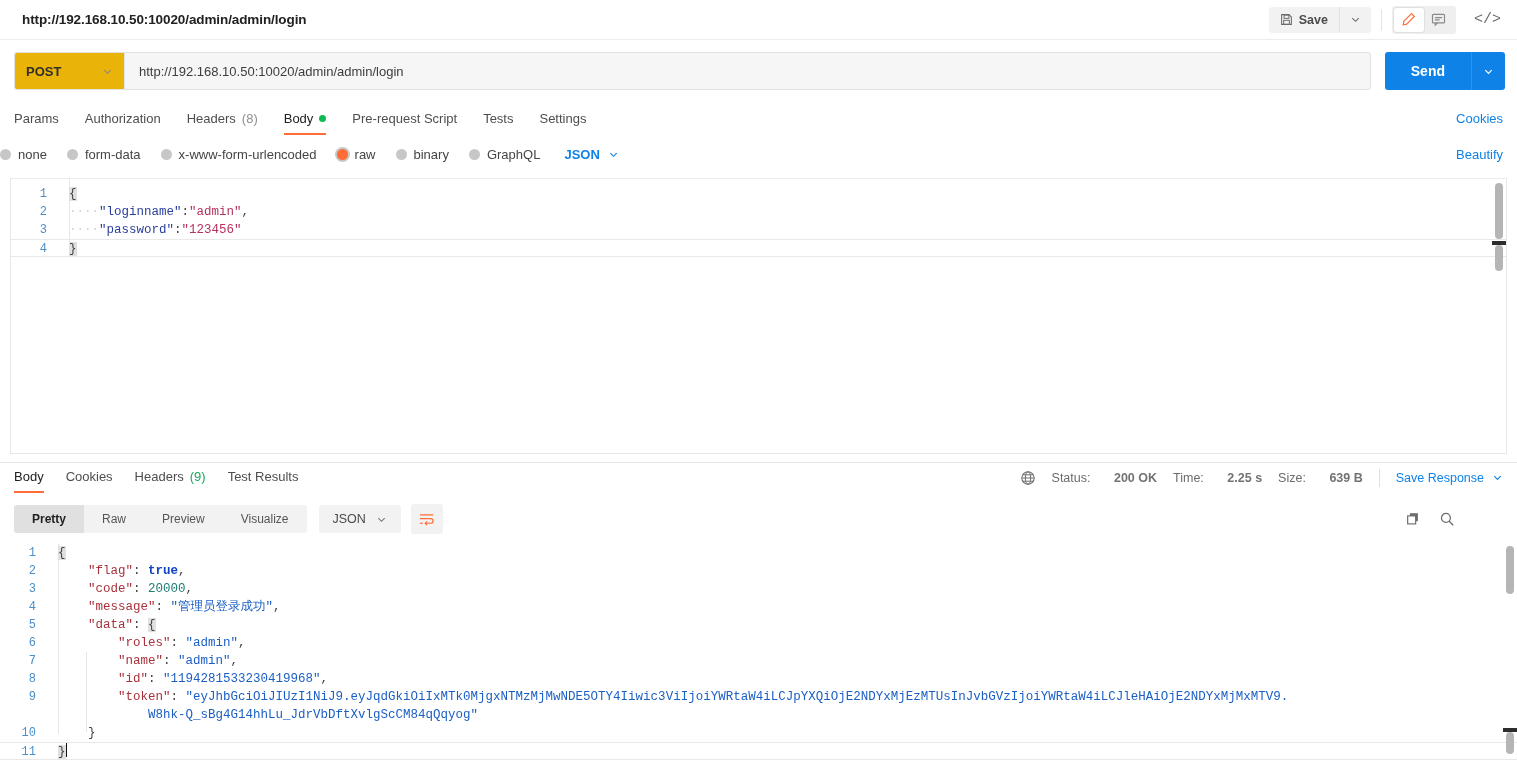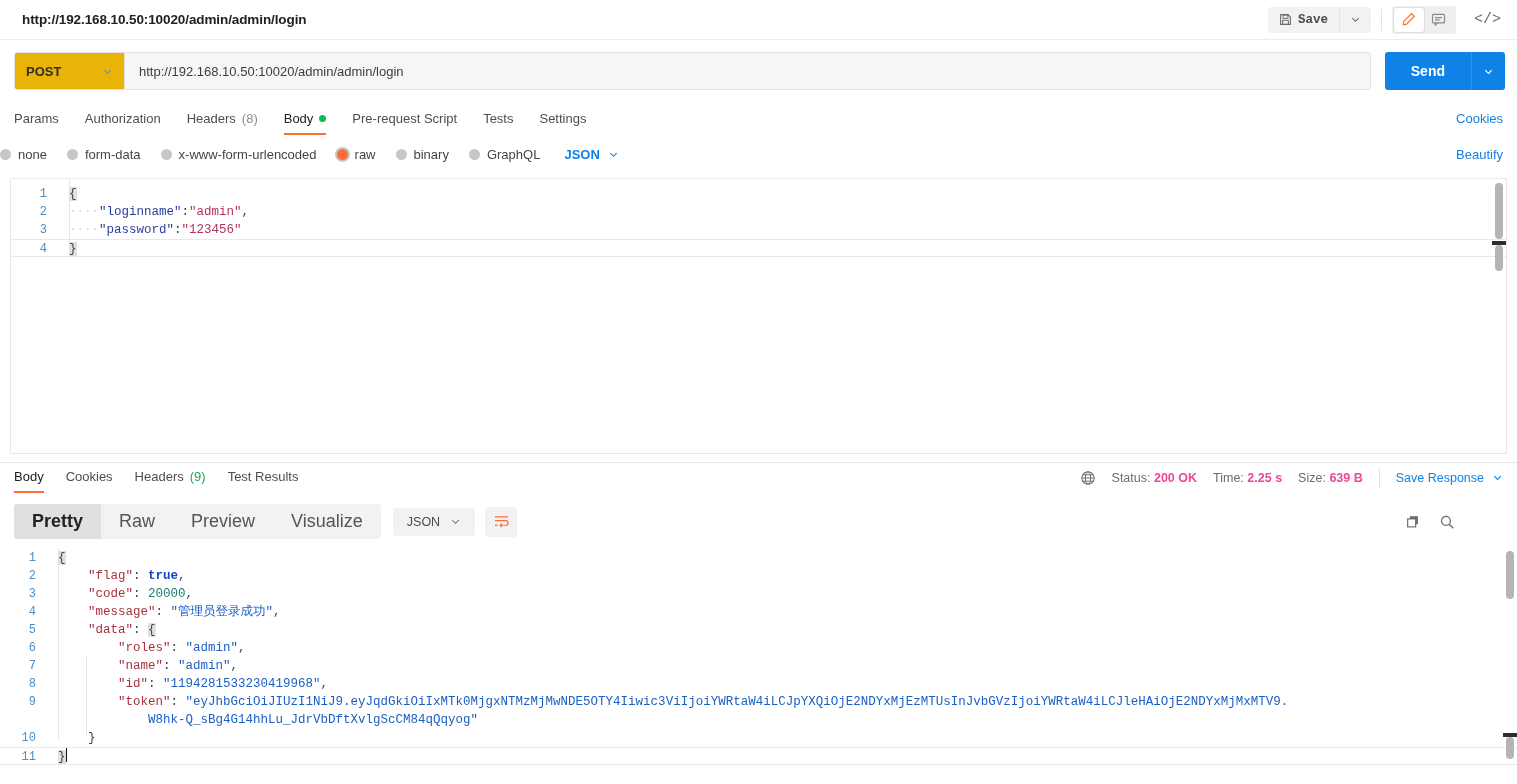--- a/index.html
+++ b/index.html
@@ -14,21 +14,21 @@
   .app { width: 1517px; height: 626px; position: relative; background: #fff; border-radius: 24px; }
 
   
   .titlebar {
     height: 40px; display: flex; align-items: center;
     border-bottom: 1px solid #ededed; background: #fff;
     padding: 0 10px 0 22px;
   }
   .req-title { font-size: 13.5px; font-weight: bold; color: #212121; letter-spacing: -0.1px; }
   .titlebar-right { margin-left: auto; display: flex; align-items: center; gap: 0; }
-  .save-group { display: flex; align-items: flex-start; background: #f2f2f2; border-radius: 3px; overflow: hidden; font-family: Liberation Mono, monospace; }
+  .save-group { display: flex; align-items: flex-start; background: #f2f2f2; border-radius: 3px; overflow: hidden; }
   .save-btn {
     display: flex; align-items: center; gap: 6px;
     padding: 6px 11px; font-size: 12.5px; font-weight: bold; color: #4b4b4b;
     cursor: pointer;
   }
   .save-caret { padding: 7px 10px; border-left: 1px solid #e2e2e2; cursor: pointer; display:flex; align-items:center;}
   .vsep { width: 1px; height: 22px; background: #e3e3e3; margin: 0 10px; }
   .iconpair { display: flex; align-items: center; background: #efefef; border-radius: 3px; padding: 2px; }
   .iconbtn { width: 30px; height: 24px; display: flex; align-items: center; justify-content: center; border-radius: 3px; cursor: pointer; }
   .iconbtn.active { background: #fff; box-shadow: 0 0 0 1px #e0e0e0; }
@@ -102,27 +102,27 @@
   .scroll-v { position: absolute; top: 0; right: 0; width: 14px; bottom: 0; }
   .thumb { position: absolute; right: 3px; width: 8px; background: #b5b5b5; border-radius: 4px; }
   .mark { position: absolute; right: 0; width: 14px; height: 4px; background: #2d2d2d; }
 
   
   .resp-sep { height: 1px; background: #e6e6e6; margin-top: 8px; }
   .resp-head { display: flex; align-items: center; padding: 0 14px; height: 35px; }
   .resp-head .tab { margin-right: 22px; }
   .cnt-green { color: #18a957; }
   .meta { margin-left: auto; display: flex; align-items: center; gap: 16px; font-size: 12.5px; color: #6b6b6b; padding-bottom: 6px;}
-  .meta .val-ok { color: #ec4899; font-weight: bold; }
+  .meta .val-ok { color: #737373; font-weight: bold; margin-left: 20px; }
   .meta .save-resp { color: #0f82e8; font-weight: normal; font-size: 12.5px; display: flex; align-items: center; gap: 8px; cursor: pointer; }
   .meta-div { width: 1px; height: 18px; background: #e0e0e0; }
 
   .resp-tools { display: flex; align-items: center; padding: 6px 14px 8px 14px; }
   .seg { display: flex; background: #f2f2f2; border-radius: 3px; overflow: hidden; }
-  .seg div { padding: 7px 18px; font-size: 18px; color: #555; cursor: pointer; }
+  .seg div { padding: 7px 18px; font-size: 12px; color: #555; cursor: pointer; }
   .seg div.on { background: #e0e0e0; color: #222; font-weight: bold; }
   .jsonbox { margin-left: 12px; background: #f2f2f2; border-radius: 3px; padding: 7px 14px; font-size: 12.5px;
     color: #4a4a4a; display: flex; align-items: center; gap: 10px; cursor: pointer; }
   .wrapbtn { margin-left: 10px; width: 32px; height: 30px; background: #f2f2f2; border-radius: 3px;
     display: flex; align-items: center; justify-content: center; cursor: pointer; }
   .resp-tools-right { margin-left: auto; display: flex; align-items: center; gap: 18px; padding-right: 48px;}
   svg { display: block; }
 </style>
 </head>
 <body>

